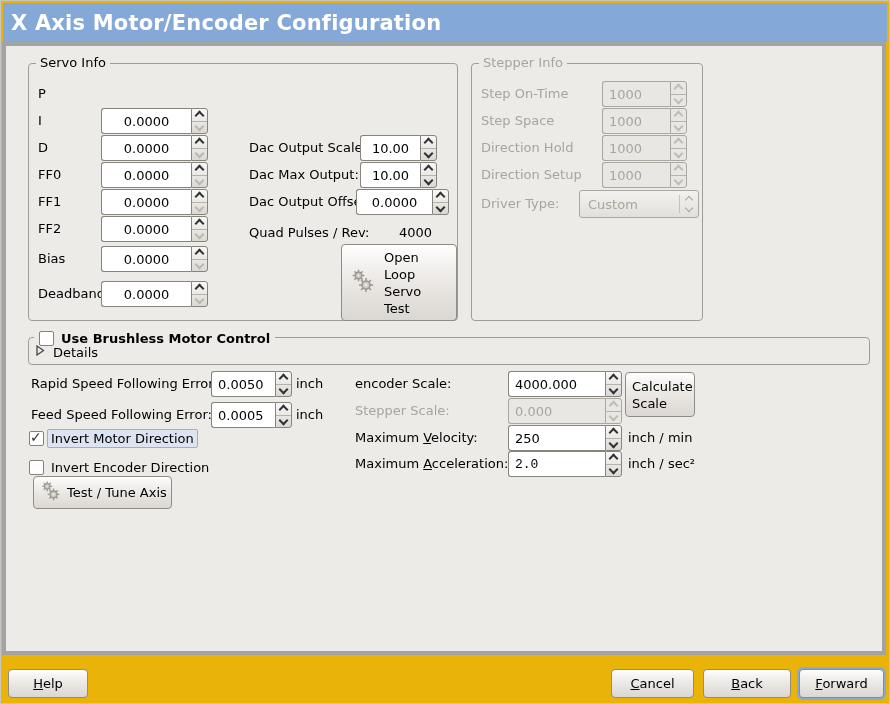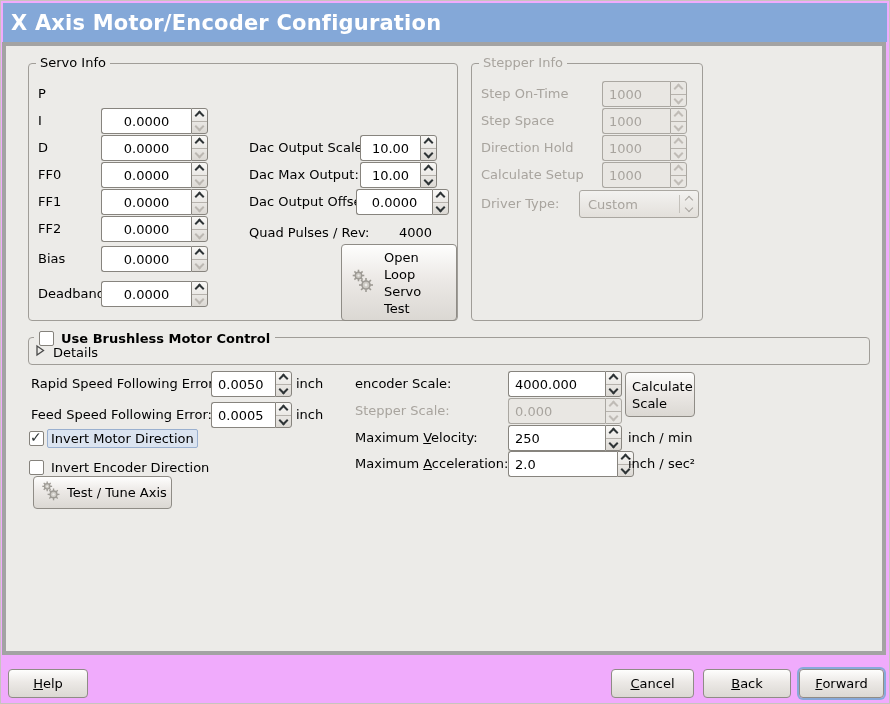--- a/index.html
+++ b/index.html
@@ -1,17 +1,17 @@
 <!DOCTYPE html>
 <html><head>
 <meta charset="utf-8">
 <style>
   html,body{margin:0;padding:0;}
   body{font-family:"DejaVu Sans","Liberation Sans",sans-serif;background:#b9b6b1;}
-  .window{position:relative;width:890px;height:704px;background:#f0abfc;
+  .window{position:relative;width:890px;height:704px;background:#eab308;
           box-shadow:inset 0 0 0 1px #c8c4bf;overflow:hidden;font-size:13px;color:#000;}
   .titlebar{position:absolute;left:3px;top:3px;width:884px;height:39px;background:#84a8d8;
             display:flex;align-items:center;}
   .titlebar .title{color:#ffffff;font-size:21px;font-weight:bold;padding-left:8px;letter-spacing:.2px;}
   .panel{position:absolute;left:2px;top:42px;width:884px;height:613px;border:4px solid #a3a3a3;
          box-sizing:border-box;background:#ecebe8;}
   
   .frame{position:absolute;border:1px solid #a09d98;border-radius:4px;box-sizing:border-box;}
   .legend{position:absolute;top:-9px;left:7px;background:#ecebe8;padding:0 4px;font-size:13px;}
   
@@ -290,21 +290,21 @@
         <span class="spin">
             <span class="sb">
               <i class="cv up"></i>
             </span>
             <span class="sb dn">
               <i class="cv down"></i>
             </span>
           </span>
       </span>
 
-      <span class="lbl" style="left:9px;top:98px">Calculate Setup</span>
+      <span class="lbl" style="left:9px;top:98px">Direction Setup</span>
       <span class="entry" style="left:130px;top:98px">
         <input style="width: 68px;" value="1000">
         <span class="spin">
             <span class="sb">
               <i class="cv up"></i>
             </span>
             <span class="sb dn">
               <i class="cv down"></i>
             </span>
           </span>
@@ -403,21 +403,21 @@
           </span>
           <span class="sb dn">
             <i class="cv down"></i>
           </span>
         </span>
     </span>
     <span class="unit" style="left:622px;top:379px">inch / min</span>
 
     <span class="lbl" style="left:349px;top:405px"><span>Maximum </span><span class="u">A</span><span>cceleration:</span></span>
     <span class="entry" style="left:502px;top:405px">
-      <input style="width: 109px;" value="2.0">
+      <input style="width: 97px; font-family: Liberation Mono, monospace;" value="2.0">
       <span class="spin">
           <span class="sb">
             <i class="cv up"></i>
           </span>
           <span class="sb dn">
             <i class="cv down"></i>
           </span>
         </span>
     </span>
     <span class="unit" style="left:622px;top:405px">inch / sec²</span>

